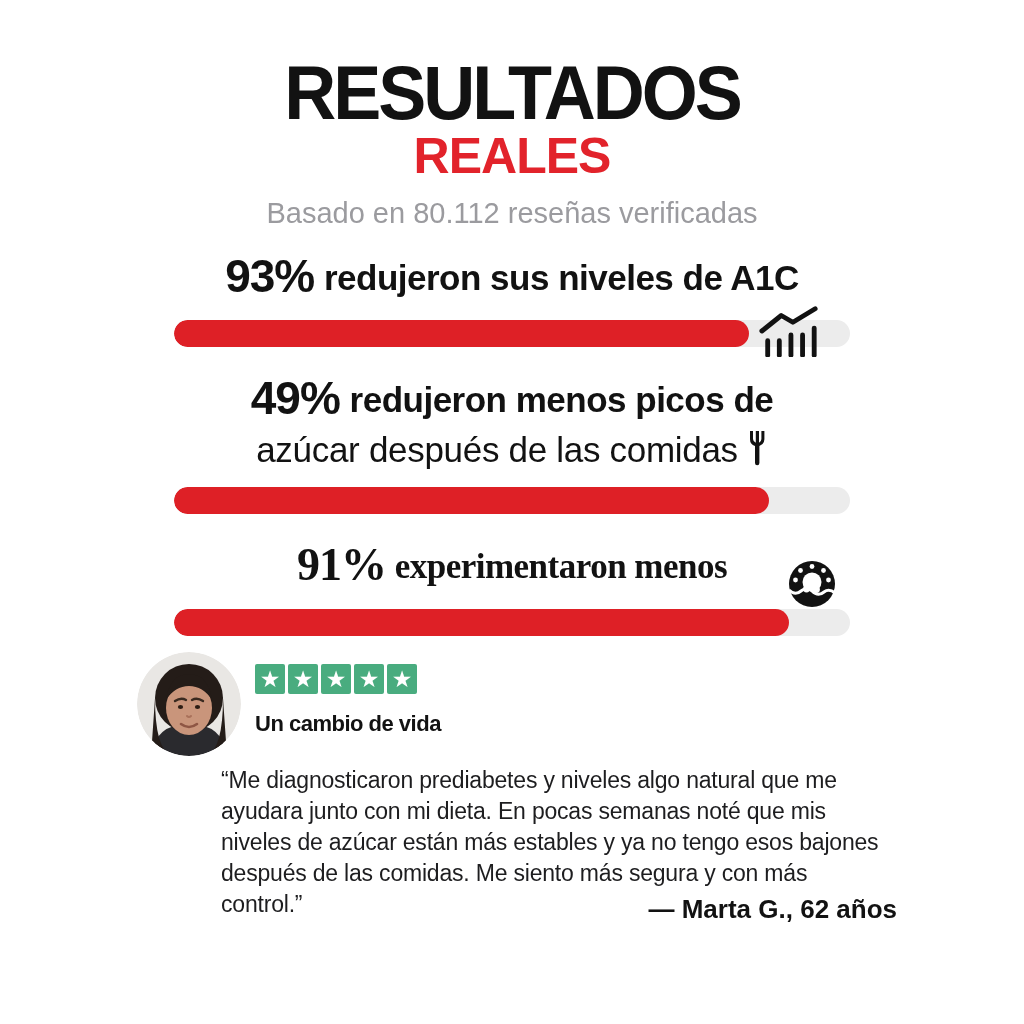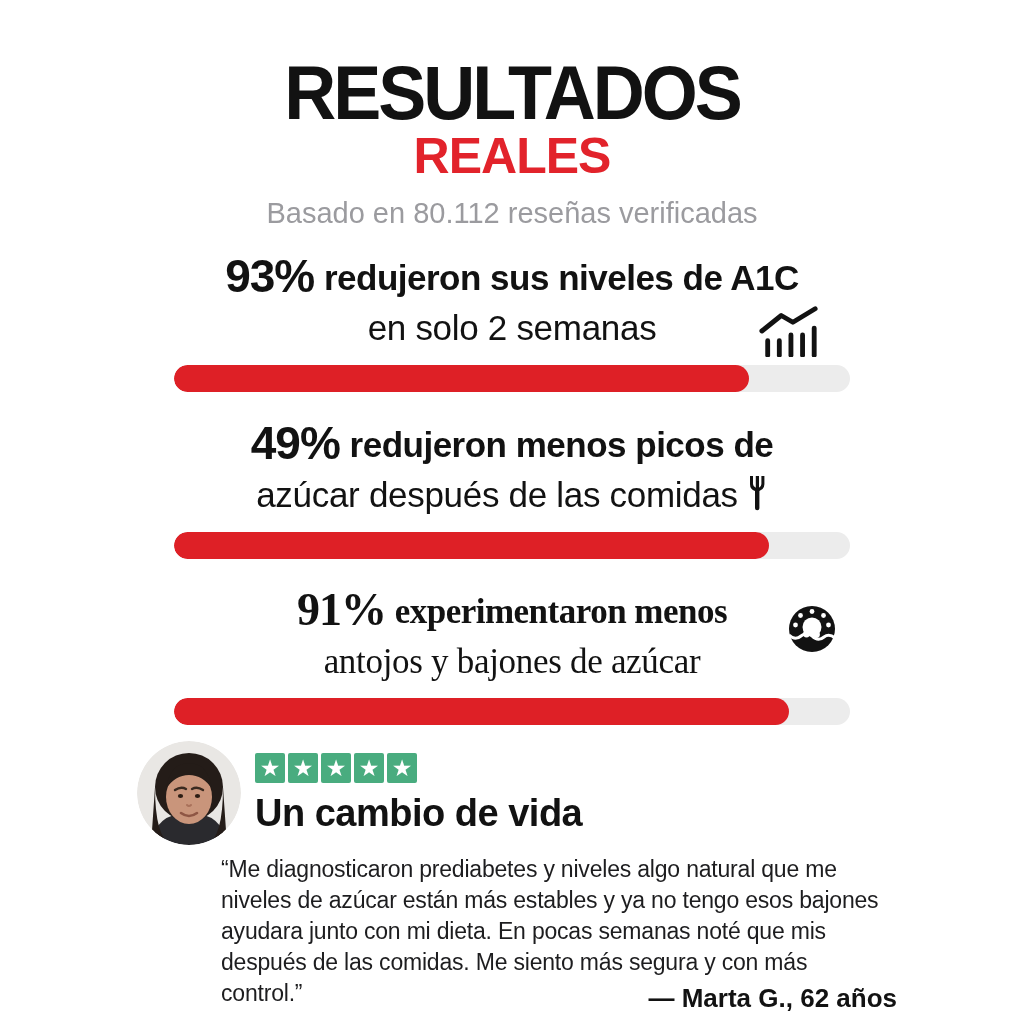--- a/index.html
+++ b/index.html
@@ -44,21 +44,21 @@
   .avatar{
     width:104px;height:104px;border-radius:50%;overflow:hidden;flex:0 0 auto;
     margin-left:14px;line-height:0;
   }
   .t-col{margin-left:14px;padding-top:12px;}
   .stars{display:flex;gap:3px;}
   .star{
     width:30px;height:30px;background:var(--star_green,#49ac7f);border-radius:2px;
     color:#fff;font-size:23px;line-height:30px;text-align:center;display:inline-block;
   }
-  .t-title{margin-top:9px;font-size:38px;font-weight:700;letter-spacing:-0.5px;}
+  .t-title{margin-top:17px;font-size:22px;font-weight:700;letter-spacing:-0.5px;}
   .quote{margin:9px 0 0 98px;font-size:23px;line-height:31px;color:#1d1d1f;letter-spacing:-0.2px;}
   .quote div{white-space:nowrap;}
   .attribution{
     margin-top:-26px;text-align:right;font-size:26px;font-weight:700;
     padding-right:4px;color:#121212;
   }
 </style>
 </head>
 <body>
 
@@ -68,21 +68,20 @@
     <h1 class="title1">RESULTADOS</h1>
     <h1 class="title2">REALES</h1>
     <p class="subtitle">Basado en 80.112 reseñas verificadas</p>
   </header>
 
   <section class="stats">
 
     <div class="stat">
       <div class="stat-heading">
         <div><span class="pct">93%</span> <span class="hb">redujeron sus niveles de A1C</span></div>
-        <div class="hr2">en solo 2 semanas</div>
       </div>
       <span class="icon-wrap chart-pos">
         <svg width="62" height="52" viewBox="0 0 64 52">
           <g stroke="#121212" stroke-width="5" stroke-linecap="round" fill="none">
             <line x1="10" y1="36" x2="10" y2="51"></line>
             <line x1="22" y1="36" x2="22" y2="51"></line>
             <line x1="34" y1="30" x2="34" y2="51"></line>
             <line x1="46" y1="30" x2="46" y2="51"></line>
             <line x1="58" y1="23" x2="58" y2="51"></line>
             <polyline points="4,26 24,10 36,17 59,3" stroke-linejoin="round"></polyline>
@@ -102,21 +101,20 @@
               </svg></span></div>
       </div>
       <div class="track">
         <div class="fill" style="width: 88%;"></div>
       </div>
     </div>
 
     <div class="stat">
       <div class="stat-heading">
         <div><span class="pct">91%</span> <span class="hb">experimentaron menos</span></div>
-        <div class="hr2">antojos y bajones de azúcar</div>
       </div>
       <span class="icon-wrap donut-pos">
         <svg width="52" height="52" viewBox="0 0 52 52">
           <circle cx="26" cy="26" r="23" fill="#121212"></circle>
           <path d="M3 32 q6 6 12 1 q6 -5 11 0 q6 6 12 1 q5 -4 11 1" stroke="#ffffff" stroke-width="3" fill="none"></path>
           <circle cx="26" cy="24" r="9.5" fill="#ffffff"></circle>
           <circle cx="20.5" cy="31" r="3.4" fill="#ffffff"></circle>
           <circle cx="30.5" cy="31.5" r="3.4" fill="#ffffff"></circle>
           <circle cx="26" cy="8.5" r="2.4" fill="#ffffff"></circle>
           <circle cx="14.5" cy="12.5" r="2.4" fill="#ffffff"></circle>
@@ -164,21 +162,21 @@
             <span class="star">★</span>
             <span class="star">★</span>
             <span class="star">★</span>
             <span class="star">★</span>
           </div>
         <div class="t-title">Un cambio de vida</div>
       </div>
     </div>
     <div class="quote">
       <div>“Me diagnosticaron prediabetes y niveles algo natural que me</div>
+      <div>ayudara junto con mi dieta. En pocas semanas noté que mis</div>
       <div>niveles de azúcar están más estables y ya no tengo esos bajones</div>
-      <div>ayudara junto con mi dieta. En pocas semanas noté que mis</div>
       <div>después de las comidas. Me siento más segura y con más</div>
       <div>control.”</div>
     </div>
     <div class="attribution">— Marta G., 62 años</div>
   </section>
 
 </div>
 
 </body></html>

